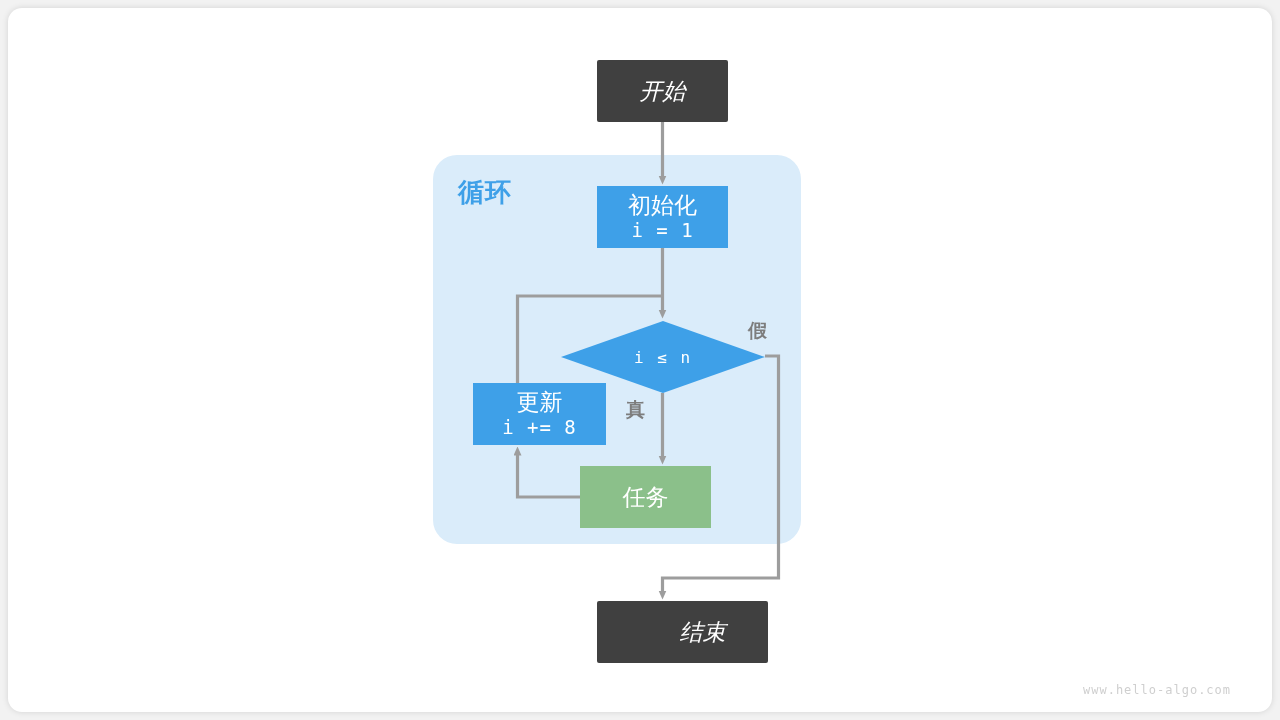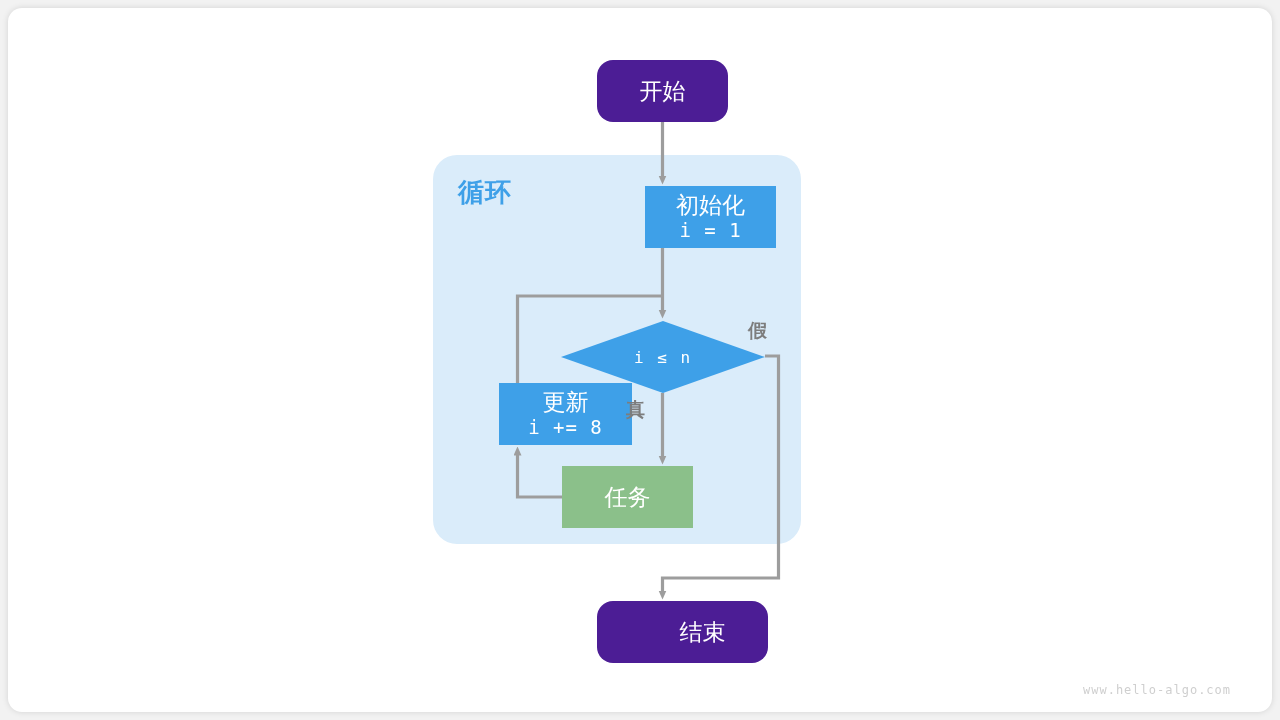--- a/index.html
+++ b/index.html
@@ -66,30 +66,31 @@
     line-height: 1.22;
   }
   .node .l1 { font-size: 23px; }
   .node .l2 {
     font-family: "DejaVu Sans Mono", "Liberation Mono", monospace;
     font-size: 19px;
     letter-spacing: 1px;
   }
 
   .terminal {
-    background: #4c1d95;
-    border-radius: 16px;
-  }
-  .process { background: #3ea0e8; margin-left: 48px; }
+    background: #404040;
+    border-radius: 2px;
+    font-style: italic;
+  }
+  .process { background: #3ea0e8; }
   .task    { background: #8bc08a; }
 
   .n-start  { left: 589px; top: 52px;  width: 131px; height: 62px; }
   .n-init   { left: 589px; top: 178px; width: 131px; height: 62px; }
-  .n-update { left: 443px; top: 375px; width: 133px; height: 62px; }
-  .n-task   { left: 554px; top: 458px; width: 131px; height: 62px; }
+  .n-update { left: 465px; top: 375px; width: 133px; height: 62px; }
+  .n-task   { left: 572px; top: 458px; width: 131px; height: 62px; }
   .n-end    { left: 589px; top: 593px; width: 131px; height: 62px; padding-left: 40px; }
 
   
   .diamond {
     left: 553px;
     top: 313px;
     width: 204px;
     height: 72px;
   }
   .diamond .shape {

